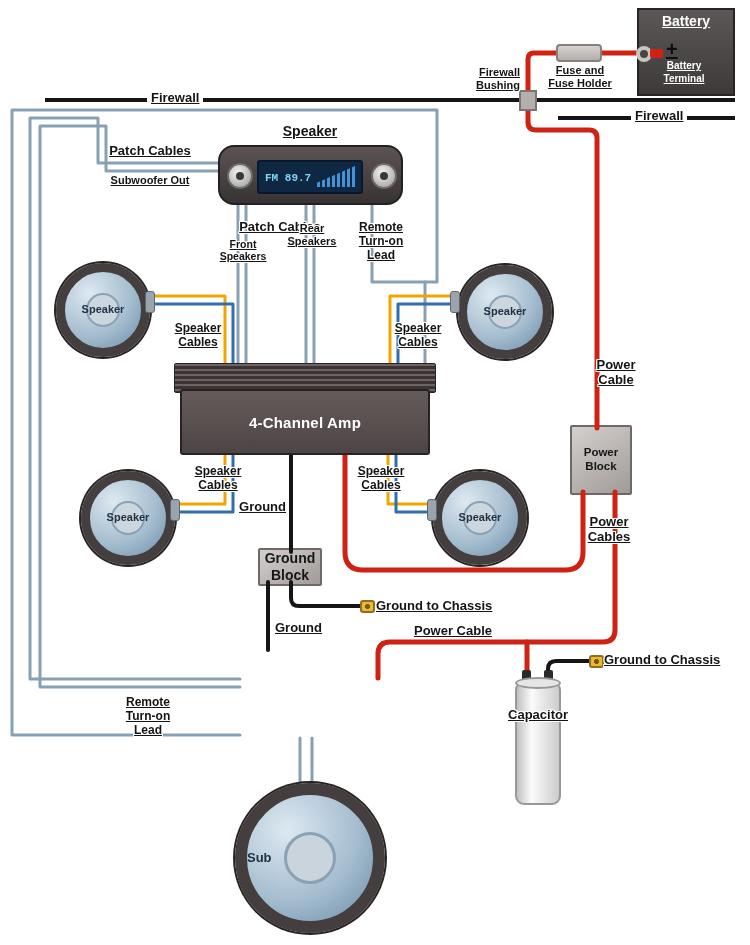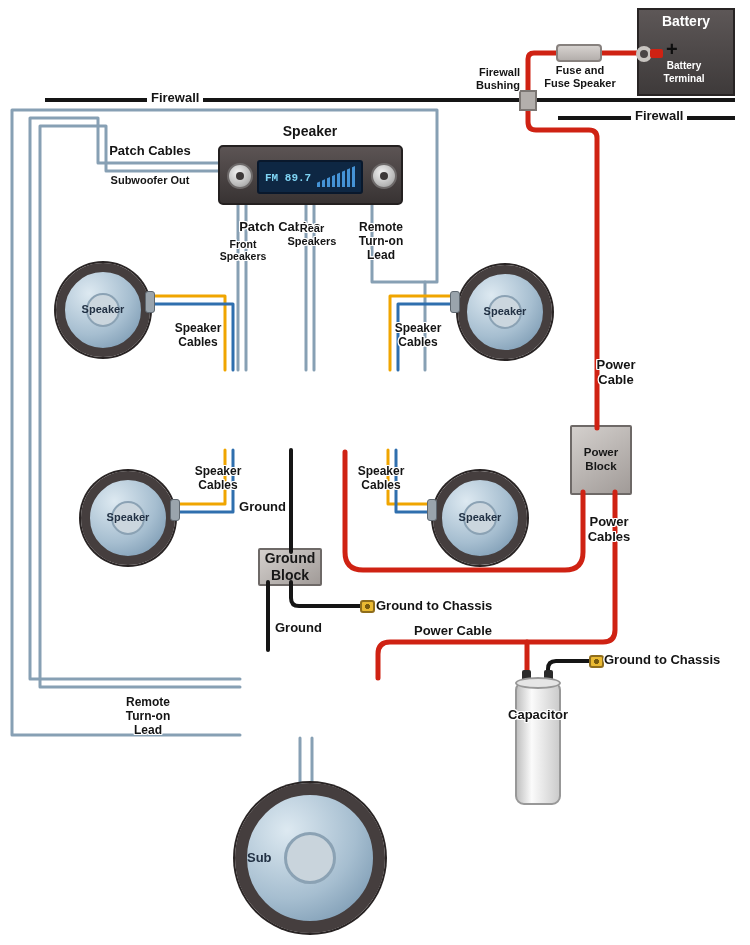--- a/index.html
+++ b/index.html
@@ -5,42 +5,42 @@
   * { margin:0; padding:0; box-sizing:border-box; }
   html,body { background:#ffffff; font-family:"Liberation Sans", sans-serif; }
   #diagram { position:relative; width:750px; height:945px; background:#fff; overflow:hidden; }
 
   .under { position:absolute; z-index:0; }
   #wires  { position:absolute; left:0; top:0; z-index:1; }
   .comp   { position:absolute; z-index:2; }
   .lbl    { position:absolute; z-index:3; font-weight:bold; color:#141414; line-height:1.15;
             white-space:nowrap;
             text-shadow:-1px 0 0 #fff,1px 0 0 #fff,0 -1px 0 #fff,0 1px 0 #fff,
-                        -1px -1px 0 #fff,1px 1px 0 #fff,-1px 1px 0 #fff,1px -1px 0 #fff; }
+                        -1px -1px 0 #fff,1px 1px 0 #fff,-1px 1px 0 #fff,1px -1px 0 #fff;text-decoration:underline; }
   .pre    { white-space:pre-line; text-align:center; }
   .ctr    { transform:translateX(-50%); text-align:center; }
   .right  { text-align:right; }
   .whitebg{ background:#fff; padding:0 4px; text-shadow:none; }
   .onDark { color:#fff; text-shadow:none; }
 
   
   #battery { left:637px; top:8px; width:98px; height:88px;
              background:linear-gradient(#5d5757,#3e3a3a); border:2px solid #282424; }
   #batt-ring { position:absolute; z-index:2; left:636px; top:46px; width:16px; height:16px;
                border-radius:50%; border:4px solid #c8c4c0; background:#4a4545; }
   #batt-sleeve { position:absolute; z-index:2; left:650px; top:49px; width:13px; height:9px;
                background:#cf2213; border-radius:2px; }
 
   
   #fuse { left:556px; top:44px; width:46px; height:18px; background:linear-gradient(#d6d2cf,#b4afac);
           border:2px solid #87817e; border-radius:4px; }
   #bushing { left:519px; top:90px; width:18px; height:21px; background:#b3afac; border:2px solid #7b7673; }
 
   
-  #receiver { left:218px; top:145px; width:185px; height:60px; border-radius:5px;
+  #receiver { left:218px; top:145px; width:185px; height:60px; border-radius:16px;
               background:linear-gradient(#5c5454,#383333); border:2px solid #242020; }
   .knob { position:absolute; width:26px; height:26px; border-radius:50%;
           background:radial-gradient(circle at 40% 35%, #f2f2f2, #b8b8b8 65%, #8d8d8d);
           border:2px solid #6e6a6a; }
   .knob-dot { position:absolute; left:50%; top:50%; width:8px; height:8px; margin:-4px 0 0 -4px;
           border-radius:50%; background:#3c3838; }
   #rcv-display { position:absolute; left:37px; top:13px; width:106px; height:34px;
           background:#0e2743; border:2px solid #09182c; border-radius:3px; }
   #rcv-freq { position:absolute; left:6px; top:10px; font-family:"Liberation Mono", monospace;
           font-size:11px; font-weight:bold; color:#7fd4f4; }
@@ -156,20 +156,24 @@
     </div>
     <div id="rcv-display">
       <span id="rcv-freq">FM 89.7</span>
       <div id="rcv-bars"></div>
     </div>
     <div class="knob" style="left:151px;top:16px">
       <div class="knob-dot"></div>
     </div>
   </div>
 
+  <div class="comp" style="left:174px;top:363px;width:262px;height:92px">
+    <div class="amp-fins" style="height:30px"></div>
+    <div class="amp-body" style="left:6px;top:26px;width:250px;height:66px;font-size:15px">4-Channel Amp</div>
+  </div>
 
 
   <div class="block pre" style="left:570px;top:425px;width:62px;height:70px;font-size:11.5px">Power
 Block</div>
   <div class="block" style="left:258px;top:548px;width:64px;height:38px;font-size:14px">Ground Block</div>
 
   <div class="comp spk" style="left:56px;top:263px">
     <div class="spk-hub"></div>
     <span class="spk-lbl">Speaker</span>
   </div>
@@ -203,21 +207,21 @@
 
   <div class="lug" style="left:360px;top:600px"></div>
   <div class="lug" style="left:589px;top:655px"></div>
 
   <span class="lbl onDark ctr" style="left:686px;top:13px;font-size:14px">Battery</span>
   <span class="lbl" style="left:666px;top:38px;font-size:20px;color:#0e0e0e;text-shadow:none">+</span>
   <span class="lbl onDark ctr pre" style="left:684px;top:60px;font-size:10px;line-height:1.25">Battery
 Terminal</span>
 
   <span class="lbl ctr pre" style="left:580px;top:64px;font-size:11px">Fuse and
-Fuse Speaker</span>
+Fuse Holder</span>
   <span class="lbl pre right" style="left:455px;top:66px;width:65px;font-size:11px">Firewall
 Bushing</span>
 
   <span class="lbl whitebg" style="left:147px;top:91px;font-size:13px">Firewall</span>
   <span class="lbl whitebg" style="left:631px;top:109px;font-size:13px">Firewall</span>
 
   <span class="lbl ctr" style="left:310px;top:123px;font-size:14px">Speaker</span>
 
   <span class="lbl ctr" style="left:150px;top:144px;font-size:13px">Patch Cables</span>
   <span class="lbl ctr" style="left:150px;top:174px;font-size:11px">Subwoofer Out</span>

